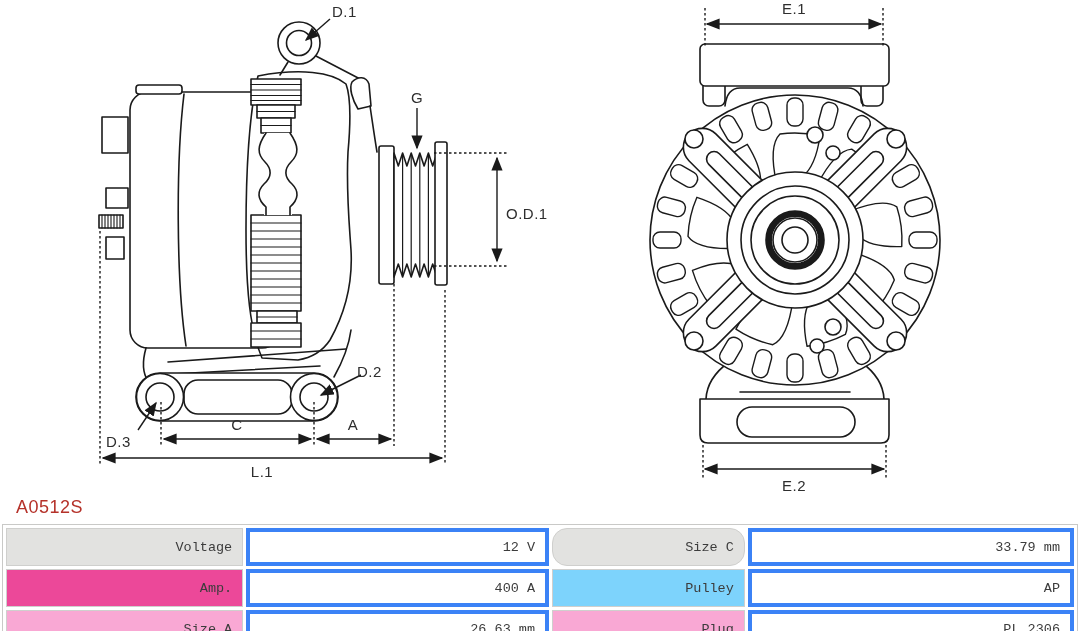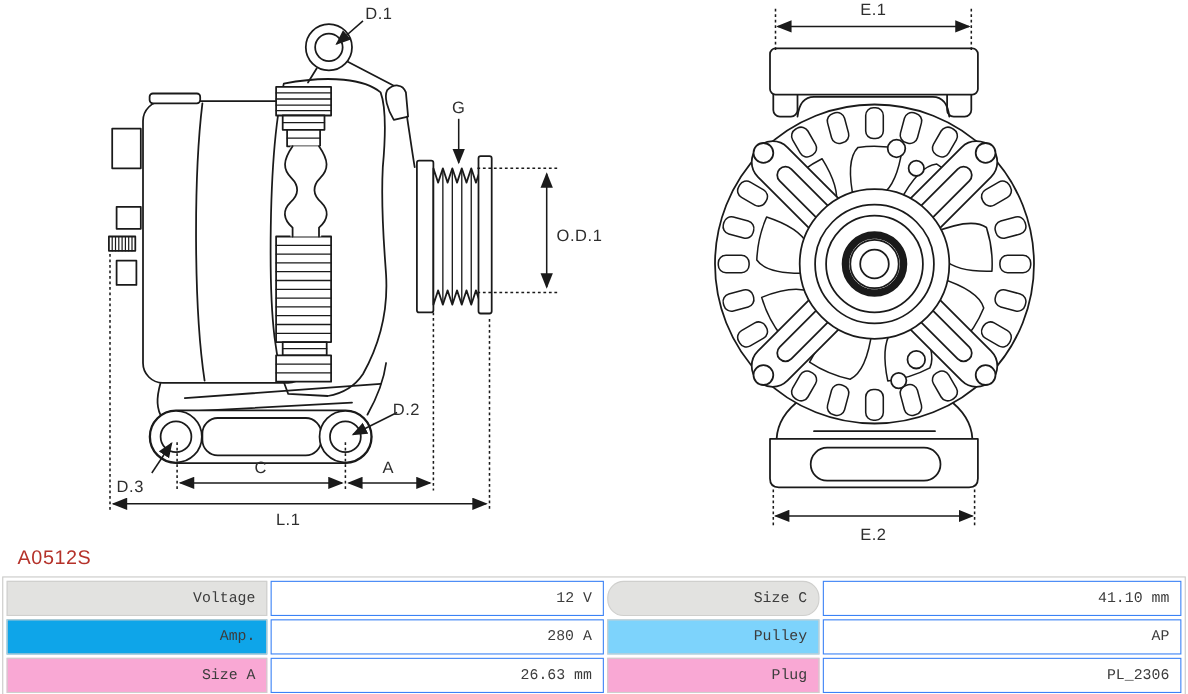--- a/index.html
+++ b/index.html
@@ -5,21 +5,21 @@
   html,body{margin:0;padding:0;background:#ffffff;}
   body{width:1080px;height:631px;overflow:hidden;font-family:"Liberation Sans",sans-serif;}
   .drawing-area{width:1080px;height:495px;display:block;}
   svg text{font-family:"Liberation Sans",sans-serif;font-size:15px;fill:#2e2e2e;letter-spacing:0.5px;}
   .part-number{color:#b5322a;font-size:18px;font-weight:400;margin:2px 0 6px 16px;letter-spacing:0.5px;}
   table.specs{border-collapse:separate;border-spacing:3px;width:1076px;margin:0 0 0 2px;
     border:1px solid #c9c9c7;background:#ffffff;table-layout:fixed;}
   table.specs td{height:26px;padding:2px 10px 2px 4px;font-size:13.5px;color:#3c3c3c;
     text-align:right;vertical-align:middle;overflow:hidden;white-space:nowrap;font-family:Liberation Mono, monospace;}
   td.lbl{border:1px solid #cfcfcd;}
-  td.val{background:#ffffff;border:1px solid #3b82f6;}
+  td.val{background:#ffffff;border:4px solid #3b82f6;}
   .w1{width:22.4%;} .w2{width:28.6%;} .w3{width:18.2%;} .w4{width:30.8%;}
 </style>
 </head>
 <body>
 
 <svg class="drawing-area" viewBox="0 0 1080 495" xmlns="http://www.w3.org/2000/svg">
   <defs>
     <marker id="ah" markerWidth="11" markerHeight="9" refX="9" refY="4" orient="auto">
       <path d="M0,0 L10,4 L0,8 Z" fill="#1a1a1a"></path>
     </marker>
@@ -239,25 +239,25 @@
       <col class="w1">
       <col class="w2">
       <col class="w3">
       <col class="w4">
     </colgroup>
   <tbody>
       <tr>
     <td class="lbl" style="background: rgb(226, 226, 224);">Voltage</td>
     <td class="val">12 V</td>
     <td class="lbl" style="background: rgb(226, 226, 224); border-radius: 15px;">Size C</td>
-    <td class="val">41.10 mm</td>
+    <td class="val">33.79 mm</td>
   </tr>
   <tr>
-    <td class="lbl" style="background: #0ea5e9; padding-left: 12px;">Amp.</td>
-    <td class="val">280 A</td>
+    <td class="lbl" style="background: #ec4899; padding-left: 12px;">Amp.</td>
+    <td class="val">400 A</td>
     <td class="lbl" style="background: #7dd3fc;">Pulley</td>
     <td class="val">AP</td>
   </tr>
   <tr>
     <td class="lbl" style="background: #f9a8d4; margin-left: 44px;">Size A</td>
     <td class="val">26.63 mm</td>
     <td class="lbl" style="background: #f9a8d4;">Plug</td>
     <td class="val">PL_2306</td>
   </tr>
 </tbody>

